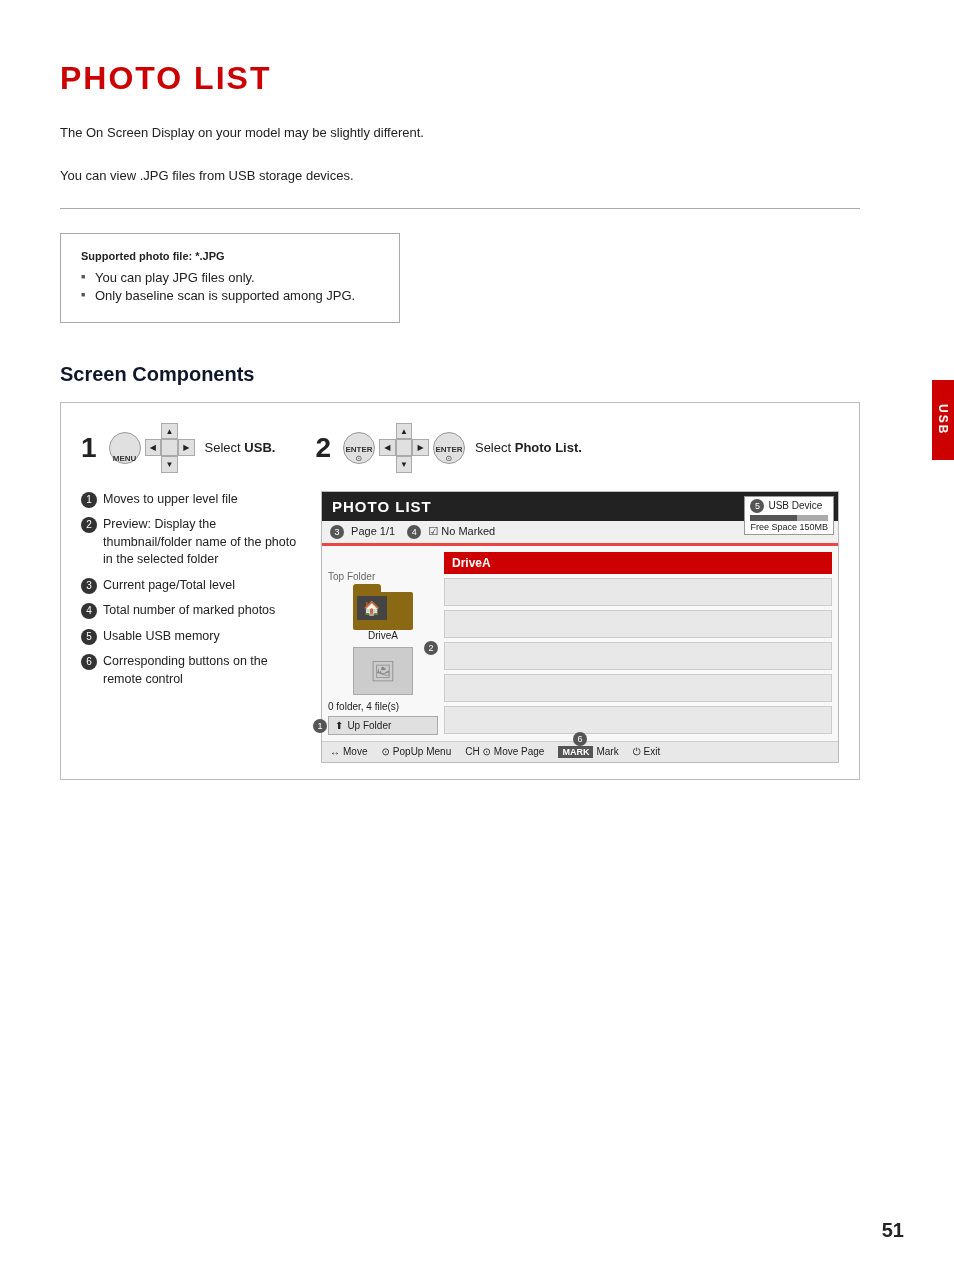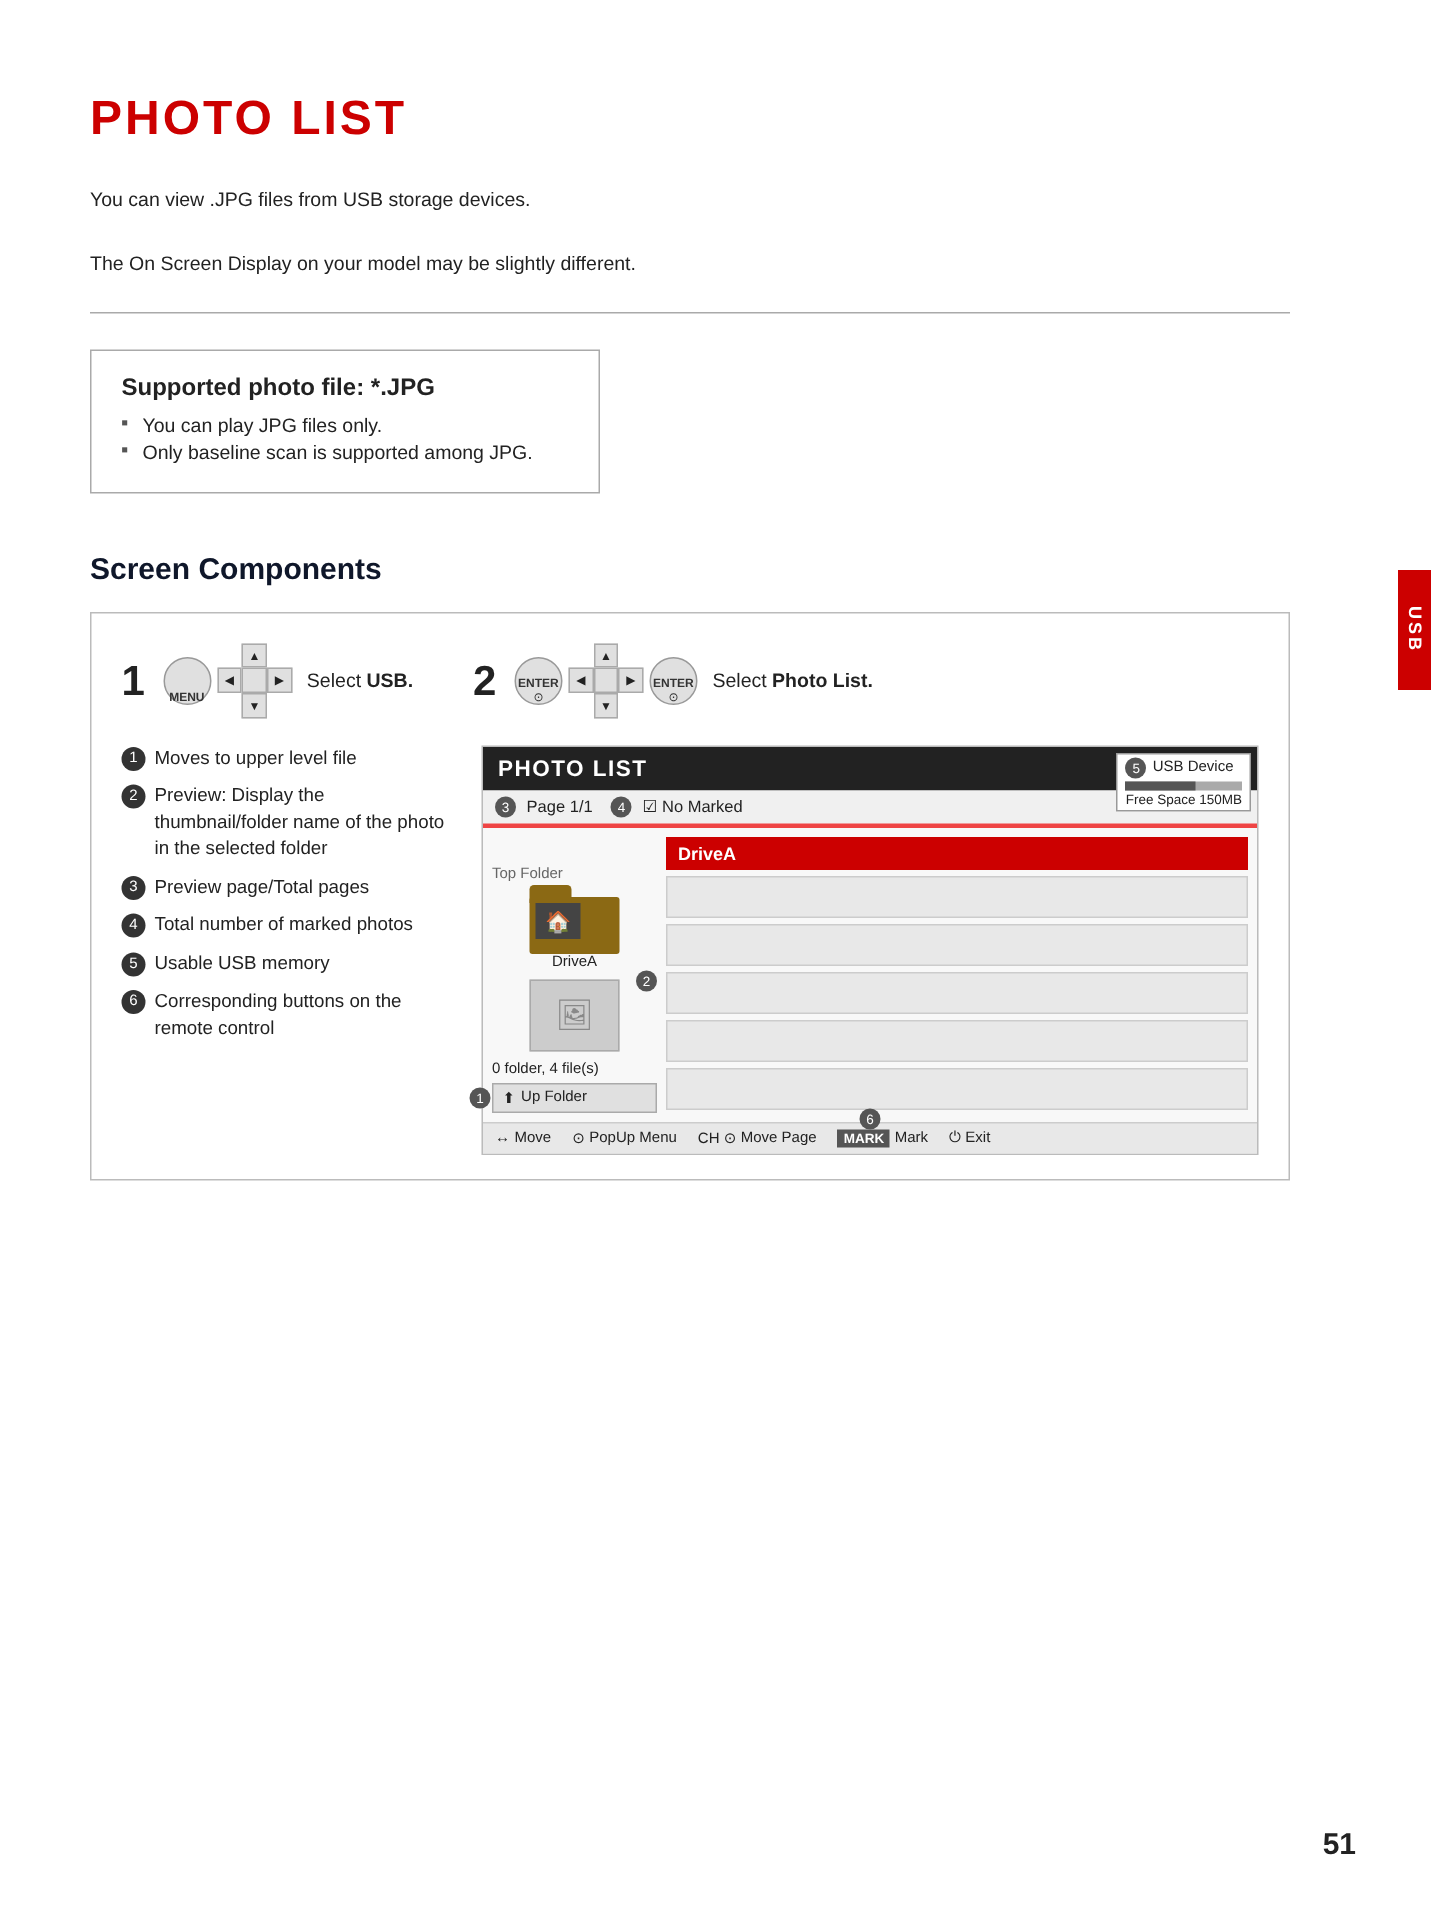--- a/index.html
+++ b/index.html
@@ -73,21 +73,21 @@
     
     .info-box {
       border: 1px solid #aaa;
       padding: 16px 20px;
       display: inline-block;
       margin-bottom: 30px;
       min-width: 340px;
     }
     .info-box .info-title {
       font-weight: bold;
-      font-size: 16px;
+      font-size: 11px;
       margin-bottom: 8px;
     }
     .info-box ul {
       list-style: none;
       padding: 0;
     }
     .info-box ul li {
       font-size: 13px;
       padding-left: 14px;
       position: relative;
@@ -398,22 +398,22 @@
 <div class="side-tab">USB</div>
 
 <div class="page-number">51</div>
 
 <div class="content">
 
   
   <h1 class="page-title">PHOTO LIST</h1>
 
   
+  <p class="intro-text">The On Screen Display on your model may be slightly different.</p>
   <p class="intro-text">You can view .JPG files from USB storage devices.</p>
-  <p class="intro-text">The On Screen Display on your model may be slightly different.</p>
 
   <hr class="divider">
 
   
   <div class="info-box">
     <div class="info-title">Supported photo file: *.JPG</div>
     <ul>
       <li>You can play JPG files only.</li>
       <li>Only baseline scan is supported among JPG.</li>
     </ul>
@@ -479,21 +479,21 @@
         <div class="annotation-item">
           <div class="annotation-num">1</div>
           <span class="ann-text">Moves to upper level file</span>
         </div>
         <div class="annotation-item">
           <div class="annotation-num">2</div>
           <span class="ann-text">Preview: Display the thumbnail/folder name of the photo in the selected folder</span>
         </div>
         <div class="annotation-item">
           <div class="annotation-num">3</div>
-          <span class="ann-text">Preview page/Total pages</span>
+          <span class="ann-text">Current page/Total level</span>
         </div>
         <div class="annotation-item">
           <div class="annotation-num">4</div>
           <span class="ann-text">Total number of marked photos</span>
         </div>
         <div class="annotation-item">
           <div class="annotation-num">5</div>
           <span class="ann-text">Usable USB memory</span>
         </div>
         <div class="annotation-item">

